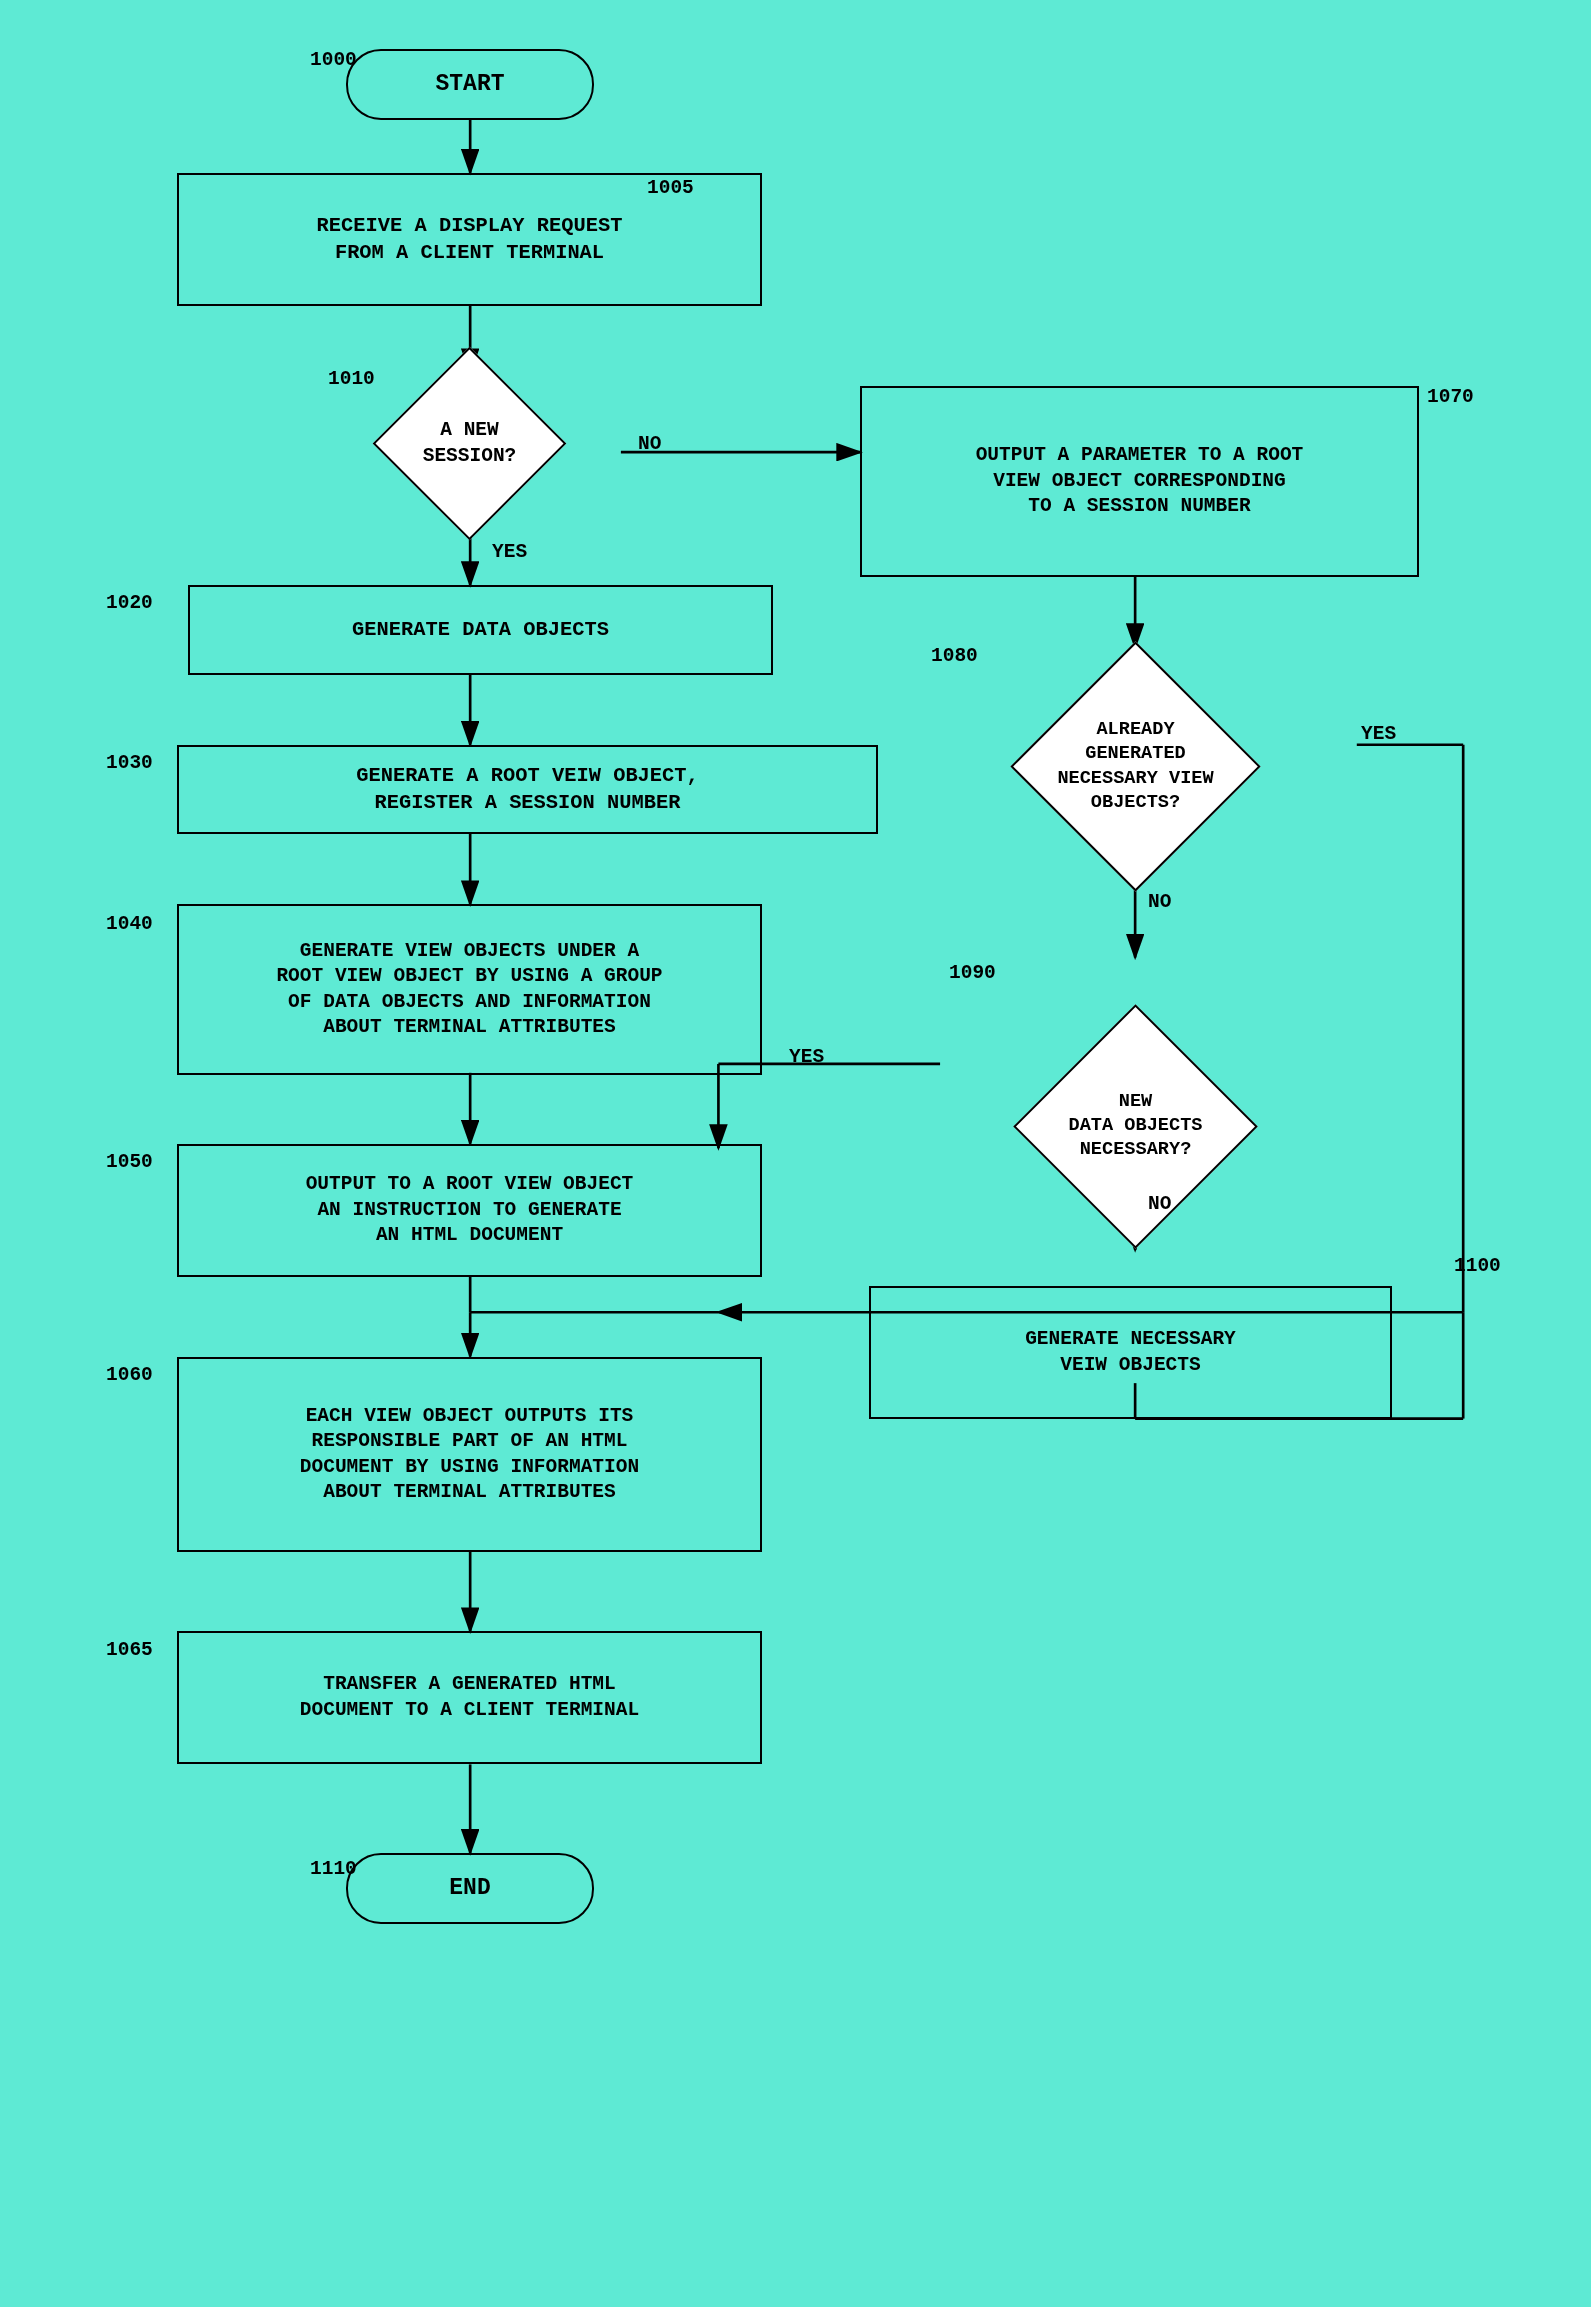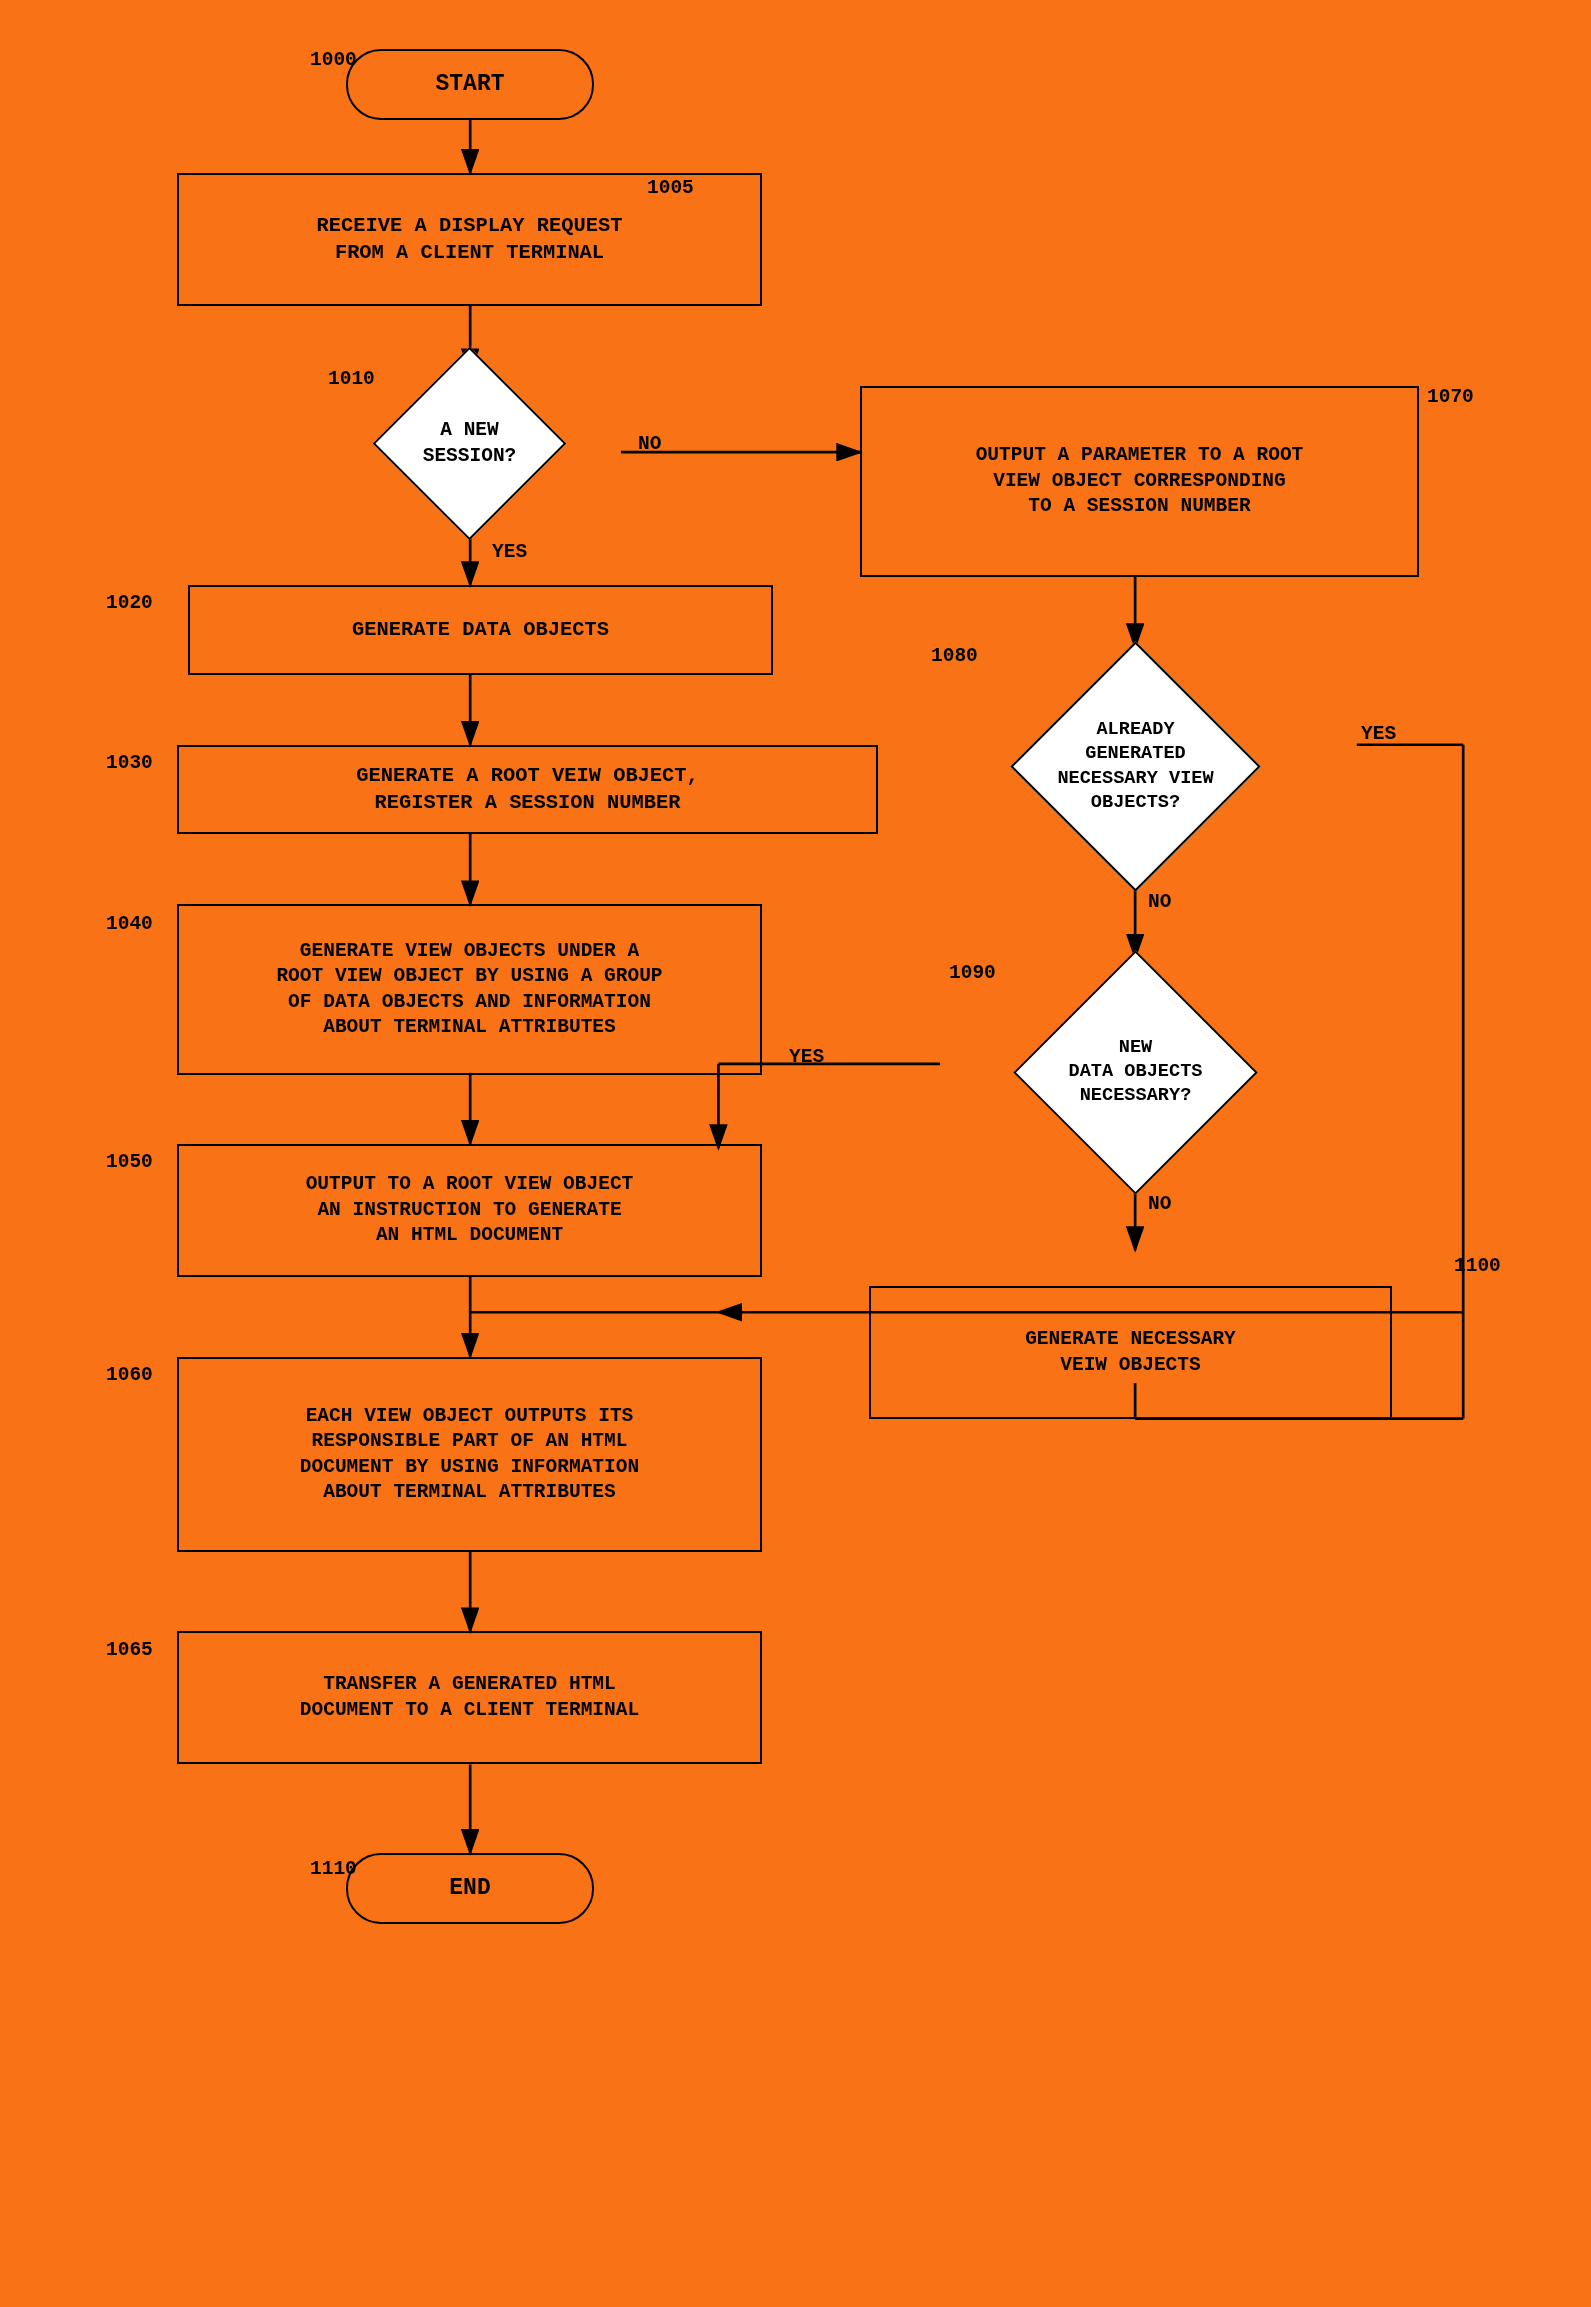--- a/index.html
+++ b/index.html
@@ -8,21 +8,21 @@
       font-family: 'Courier New', Courier, monospace;
       width: 1592px;
       min-height: 2307px;
       position: relative;
       overflow: hidden;
     }
     .diagram {
       position: relative;
       width: 1592px;
       height: 2307px;
-      background: #f97316;
+      background: #5eead4;
     }
     
     .shape {
       position: absolute;
       display: flex;
       align-items: center;
       justify-content: center;
       text-align: center;
       font-size: 19.5px;
       font-weight: bold;
@@ -192,21 +192,21 @@
     <div class="diamond" style="width:177px; height:177px;"></div>
     <div class="diamond-text" style="font-size:18.6px;">ALREADY<br>GENERATED<br>NECESSARY VIEW<br>OBJECTS?</div>
   </div>
 
   <span class="label" style="left:1361px; top:723px;">YES</span>
 
   <span class="label" style="left:1148px; top:891px;">NO</span>
 
   <span class="ref-num" style="left:949px; top:962px;">1090</span>
 
-  <div class="diamond-wrapper" style="left:887px; top:948px; width:497px; height:248px;">
+  <div class="diamond-wrapper" style="left:887px; top:1002px; width:497px; height:248px;">
     <div class="diamond" style="width:173px; height:173px;"></div>
     <div class="diamond-text" style="font-size:18.6px;">NEW<br>DATA OBJECTS<br>NECESSARY?</div>
   </div>
 
   <span class="label" style="left:789px; top:1046px;">YES</span>
 
   <span class="label" style="left:1148px; top:1193px;">NO</span>
 
   <span class="ref-num" style="left:1454px; top:1255px;">1100</span>
 

